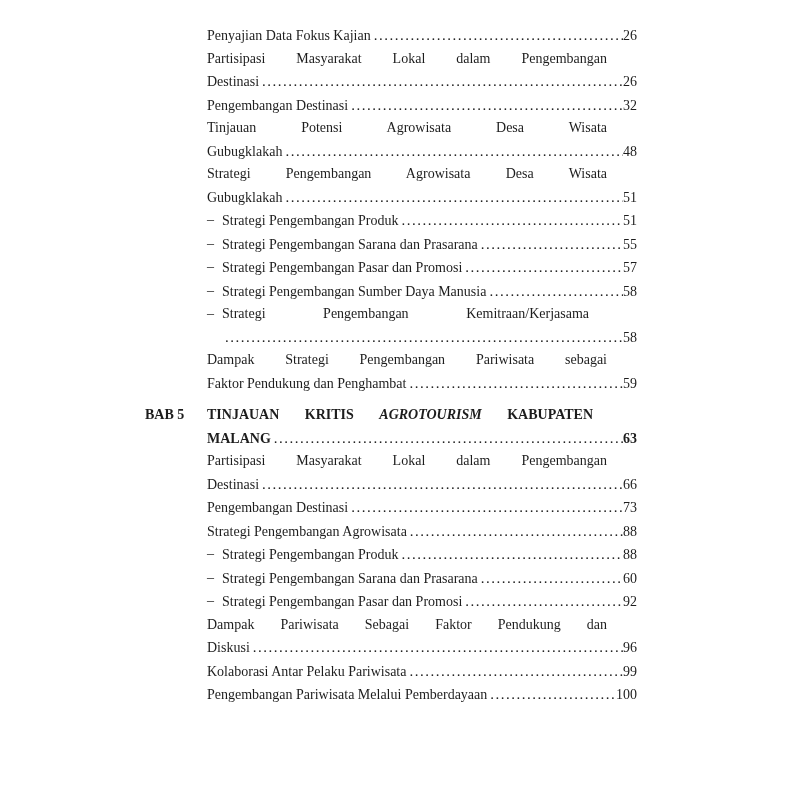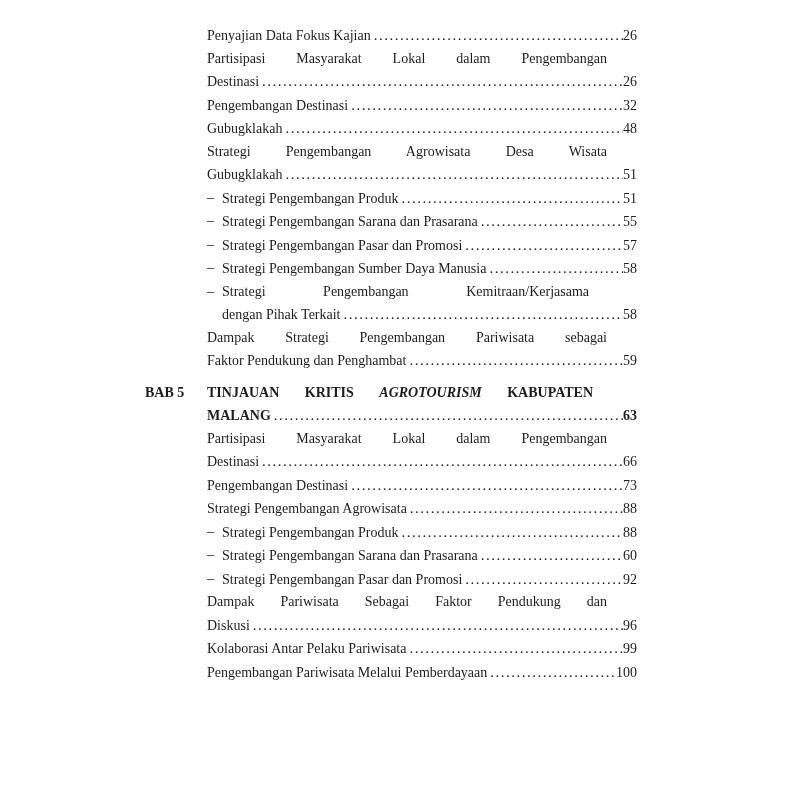--- a/index.html
+++ b/index.html
@@ -90,20 +90,23 @@
         </div>
       </div>
       <div class="row">
         <div class="content leader">
           <span class="t">Pengembangan Destinasi</span>
           <span class="dots"></span>
           <span class="pg">32</span>
         </div>
       </div>
       <div class="row">
+        <div class="content wrap">Tinjauan Potensi Agrowisata Desa Wisata</div>
+      </div>
+      <div class="row">
         <div class="content leader">
           <span class="t">Gubugklakah</span>
           <span class="dots"></span>
           <span class="pg">48</span>
         </div>
       </div>
       <div class="row">
         <div class="content wrap">Strategi Pengembangan Agrowisata Desa Wisata</div>
       </div>
       <div class="row">
@@ -144,21 +147,20 @@
           <span class="dots"></span>
           <span class="pg">58</span>
         </div>
       </div>
       <div class="row">
         <span class="dash">–</span>
         <div class="content wrap indent">Strategi Pengembangan Kemitraan/Kerjasama</div>
       </div>
       <div class="row">
         <div class="content leader indent">
-          <span class="t">dengan Pihak Terkait</span>
           <span class="dots"></span>
           <span class="pg">58</span>
         </div>
       </div>
       <div class="row">
         <div class="content wrap">Dampak Strategi Pengembangan Pariwisata sebagai</div>
       </div>
       <div class="row">
         <div class="content leader">
           <span class="t">Faktor Pendukung dan Penghambat</span>

